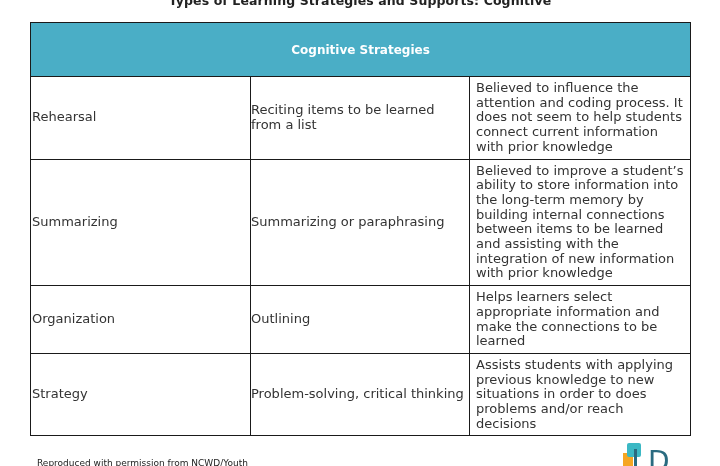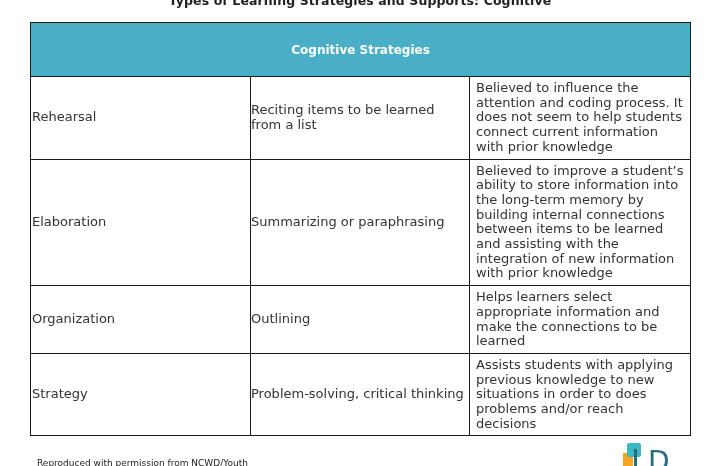--- a/index.html
+++ b/index.html
@@ -30,21 +30,21 @@
   <tbody>
       <tr>
     <th class="h1" colspan="3">Cognitive Strategies</th>
   </tr>
   <tr style="height:73px">
     <td class="c strategy">Rehearsal</td>
     <td class="c def">Reciting items to be learned from a list</td>
     <td class="c ben">Believed to influence the attention and coding process.  It does not seem to help students connect current information with prior knowledge</td>
   </tr>
   <tr style="height:103px">
-    <td class="c strategy">Elaboration</td>
+    <td class="c strategy">Summarizing</td>
     <td class="c def">Summarizing or paraphrasing</td>
     <td class="c ben">Believed to improve a student’s ability to store information into the long-term memory by building internal connections between items to be learned and assisting with the integration of new information with prior knowledge</td>
   </tr>
   <tr style="height:59px">
     <td class="c strategy">Organization</td>
     <td class="c def">Outlining</td>
     <td class="c ben">Helps learners select appropriate information and make the connections to be learned</td>
   </tr>
   <tr style="height:59px">
     <td class="c strategy">Strategy</td>

